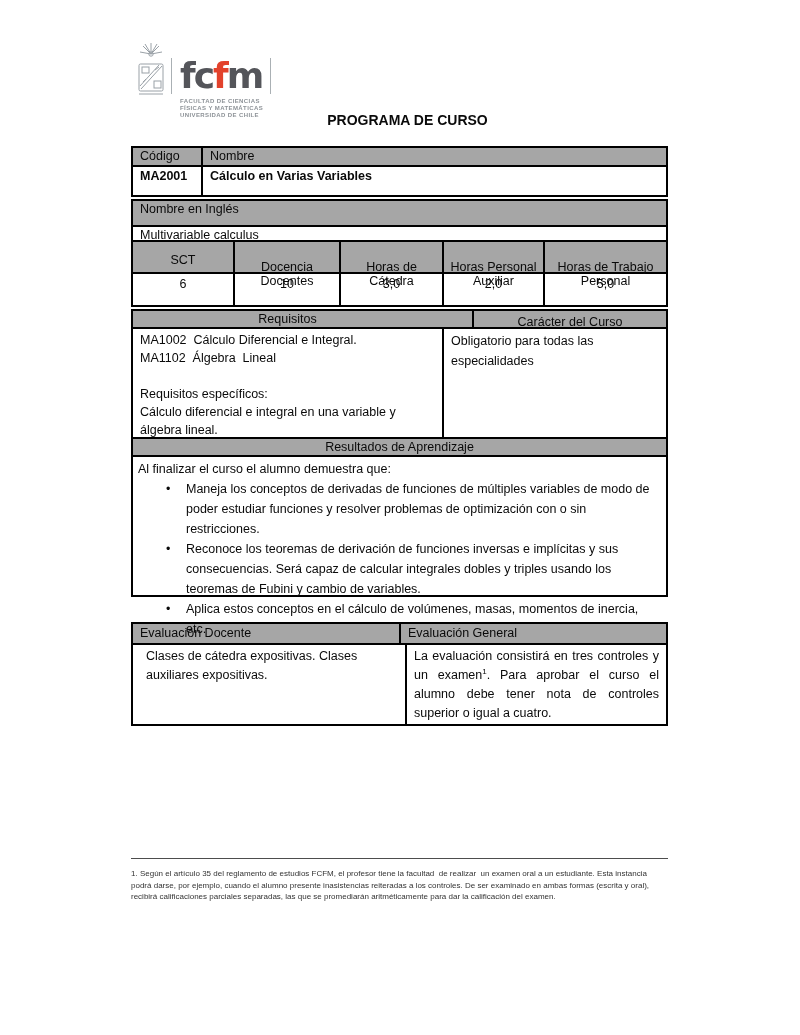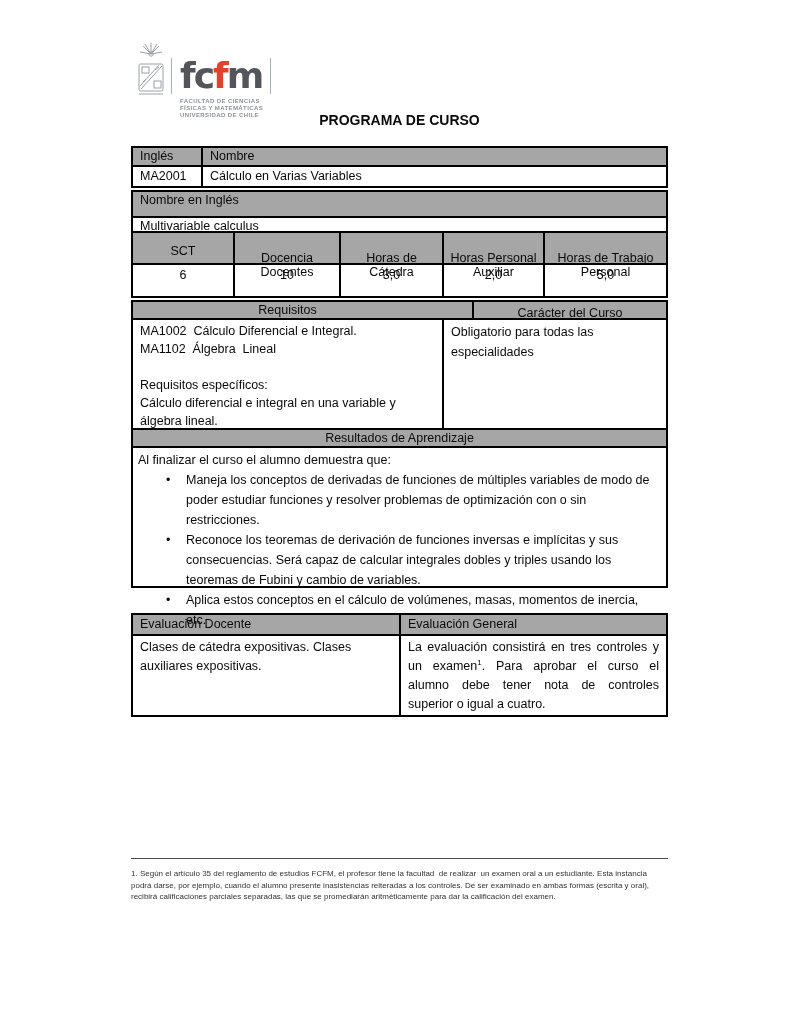--- a/index.html
+++ b/index.html
@@ -20,38 +20,38 @@
     border-left:1px solid #aab0b4; border-right:1px solid #aab0b4;
   }
   .wordmark .accent { color:#e2422c; }
   .logo-caption {
     margin:4px 0 0 9px; font-size:6px; line-height:7px;
     color:#8d9297; letter-spacing:0.4px; font-weight:bold;
   }
 
   
   .doc-title {
-    position:absolute; left:131px; top:112px; width:537px;
+    position:absolute; left:139px; top:112px; width:537px;
     text-align:center; font-weight:bold; font-size:14px;
   }
 
   
   .content { position:absolute; left:131px; top:146px; width:537px; font-size:12.5px; }
   .t { border:2px solid #000; background:#fff; }
   .row { display:flex; }
   .row + .row, .rowsep { border-top:2px solid #000; }
   .hdr { background:#a6a6a6; }
   .cell { padding:1px 7px; }
   .cdiv { border-left:2px solid #000; }
   .center { text-align:center; }
   .pre { white-space:pre-wrap; }
 
   
   .tA .row1 { height:17px; }
-  .tA .row2 { height:21px; }
+  .tA .row2 { height:30px;font-weight:bold; }
   .tA .c1 { width:68px; }
   .tA .c2 { flex:1; }
   .tA { margin-bottom:2px; }
   .tA .row2 .cell { padding-top:2px; }
 
   
   .tB .rowh { height:24px; }
   .tB .rowb { height:15px; }
   .tB .cell { line-height:14px; }
 
@@ -80,21 +80,21 @@
   .tE .rowh { height:16px; }
   .tE .rowb { display:block; height:140px; padding:2px 5px; line-height:20px; }
   .bullet { display:flex; padding-left:28px; }
   .bullet .dot { width:20px; }
   .bullet .btxt { flex:1; padding-right:4px; }
 
   
   .tF { margin-top:25px; }
   .tF .rowh { height:19px; }
   .tF .rowh .cell { padding-top:2px; }
-  .tF .rowb { height:81px; }
+  .tF .rowb { height:81px;padding-left:6px; }
   .tF .left { width:266px; }
   .tF .right { flex:1; }
   .tF .rowb .cell { padding:2px 7px; line-height:19px; }
   .tF .just { text-align:justify; }
   sup.fnref { font-size:8px; vertical-align:super; line-height:0; }
 
   
   .footnote { position:absolute; left:131px; top:858px; width:537px; }
   .fn-rule { border-top:1px solid #4d4d4d; width:537px; height:0; }
   .fn-text { margin-top:9px; font-size:8px; line-height:11.5px; color:#333; }
@@ -135,21 +135,21 @@
       </div>
     </div>
   </div>
 
   <div class="doc-title">PROGRAMA DE CURSO</div>
 
   <div class="content">
 
     <div class="t tA">
       <div class="row row1 hdr">
-        <div class="cell c1">Inglés</div>
+        <div class="cell c1">Código</div>
         <div class="cell c2 cdiv">Nombre</div>
       </div>
       <div class="row row2">
         <div class="cell c1">MA2001</div>
         <div class="cell c2 cdiv">Cálculo en Varias Variables</div>
       </div>
     </div>
 
     <div class="t tB">
       <div class="row rowh hdr">

